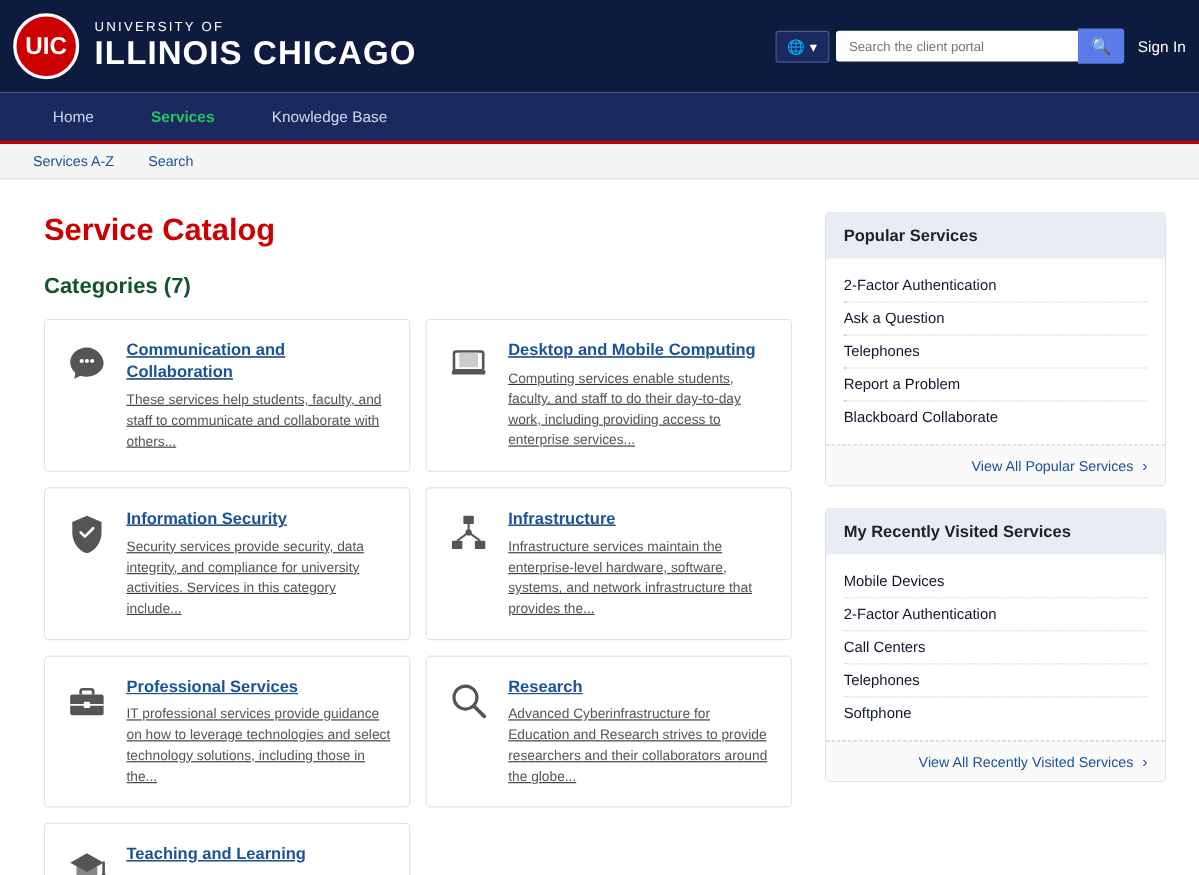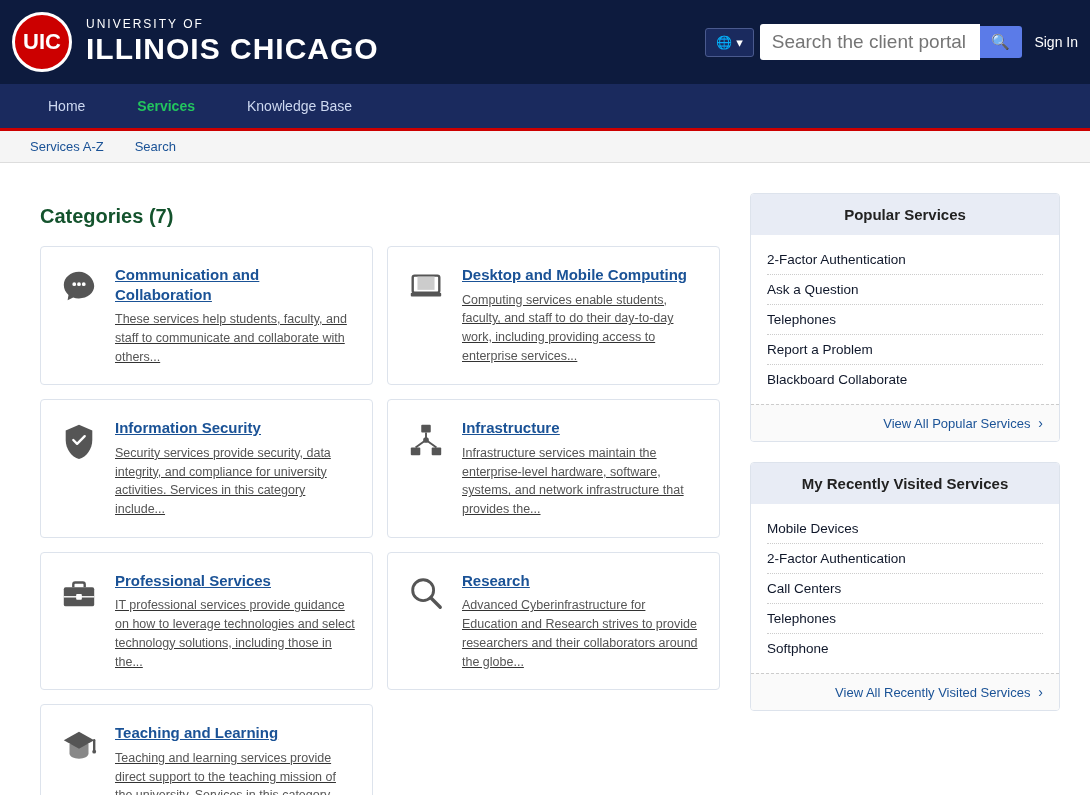--- a/index.html
+++ b/index.html
@@ -71,21 +71,21 @@
     }
     .search-input-wrap {
       display: flex;
       align-items: center;
     }
     .search-input-wrap input {
       width: 220px;
       padding: 7px 12px;
       border: none;
       border-radius: 3px 0 0 3px;
-      font-size: 19px;
+      font-size: 12px;
       outline: none;
     }
     .search-btn {
       background: #5b7be8;
       border: none;
       color: white;
       padding: 7px 12px;
       cursor: pointer;
       border-radius: 0 3px 3px 0;
       font-size: 15px;
@@ -214,21 +214,20 @@
       border-radius: 4px;
       margin-bottom: 20px;
       overflow: hidden;
     }
     .sidebar-header {
       background: #e8ecf5;
       padding: 12px 16px;
       font-size: 15px;
       font-weight: bold;
       color: #222;
-      text-align: center;
     }
     .sidebar-links {
       padding: 10px 16px;
     }
     .sidebar-link {
       display: block;
       color: #0f172a;
       font-size: 13.5px;
       padding: 7px 0;
       border-bottom: 1px dotted #ccc;
@@ -291,20 +290,21 @@
   <a class="nav-item">Knowledge Base</a>
 </nav>
 
 <div class="breadcrumb-bar">
   <a class="breadcrumb-link">Services A-Z</a>
   <a class="breadcrumb-link">Search</a>
 </div>
 
 <div class="main">
   <div class="content-area">
+    <h1 class="page-title">Service Catalog</h1>
     <h2 class="categories-heading">Categories (7)</h2>
 
     <div class="cards-grid">
 
       <div class="card">
         <div class="card-icon">
           <svg viewBox="0 0 40 40" xmlns="http://www.w3.org/2000/svg">
             <path d="M20 4C11.16 4 4 10.27 4 18c0 4.1 1.9 7.77 4.94 10.4L8 34l5.86-2.93A17.6 17.6 0 0020 32c8.84 0 16-5.83 16-13S28.84 4 20 4zm-5 15a2 2 0 110-4 2 2 0 010 4zm5 0a2 2 0 110-4 2 2 0 010 4zm5 0a2 2 0 110-4 2 2 0 010 4z" fill="#555"></path>
           </svg>
         </div>

